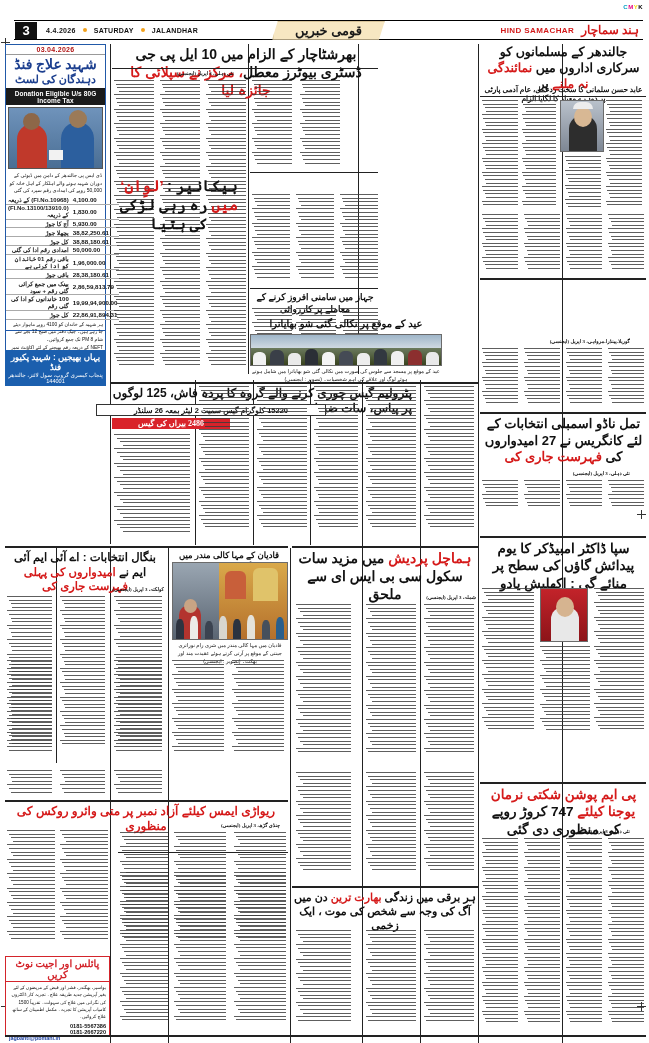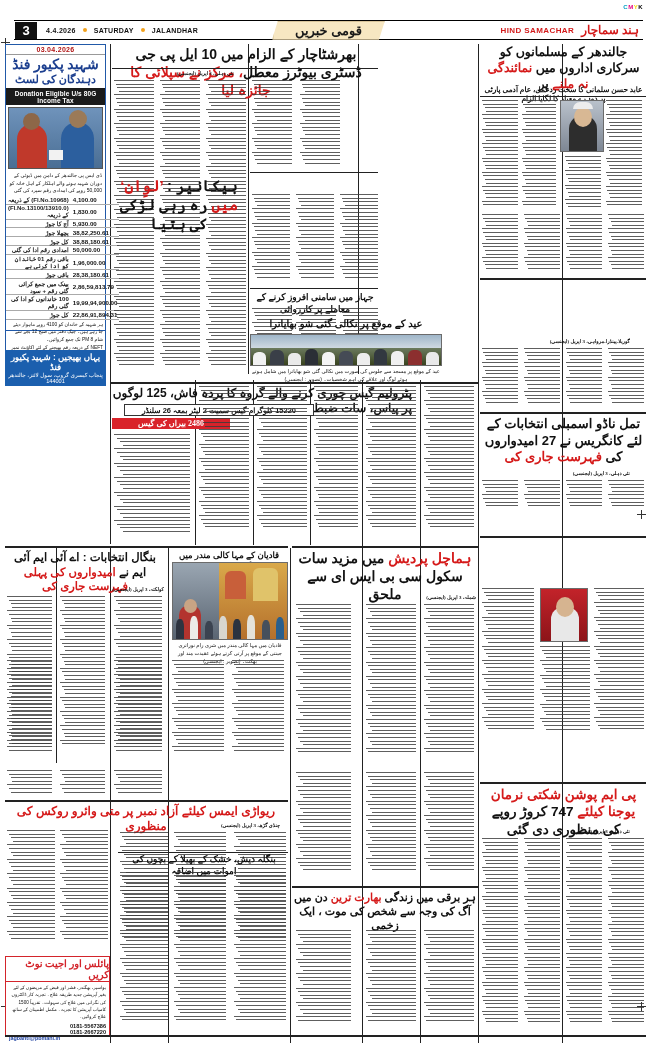--- a/index.html
+++ b/index.html
@@ -176,21 +176,21 @@
     position: absolute; border: .8px solid #333; background: #fff;
     font-size: 8px; font-weight: bold; text-align: center; color: #111;
     padding: .5px 2px;
   }
 
   
   .clinicad {
     position: absolute; border: 1.2px solid #d3242b; background: #fff;
   }
   .clinic-title {
-    direction: rtl; color: #d3242b;
+    direction: rtl; text-align: center; color: #d3242b;
     font-weight: bold; font-size: 10px; border-bottom: .8px solid #d3242b;
     padding: 1px 0; font-family: "Liberation Serif", serif;
   }
   .clinic-body { direction: rtl; padding: 2px 3px; }
   .clinic-phone { font-size: 5.6px; font-weight: bold; color: #111; text-align: right; direction: ltr; }
   .clinic-mail { font-size: 5.4px; font-weight: bold; color: #1b3fa0; direction: ltr; }
 
   .photo-caption {
     position: absolute; direction: rtl; font-size: 5.2px;
     color: #111; text-align: center; line-height: 1.5;
@@ -238,21 +238,21 @@
   <div class="col-rule vrule" style="left:290px;top:548px;height:495px;"></div>
   <div class="col-rule vrule" style="left:362px;top:380px;height:663px;"></div>
   <div class="col-rule vrule" style="left:420px;top:380px;height:663px;"></div>
   <div class="col-rule vrule" style="left:195px;top:380px;height:165px;"></div>
   <div class="col-rule vrule" style="left:253px;top:380px;height:165px;"></div>
   <div class="col-rule vrule" style="left:310px;top:380px;height:165px;"></div>
   <div class="col-rule vrule" style="left:56px;top:548px;height:215px;"></div>
 
   <div class="adbox" style="left:5px;top:44px;width:101px;height:332px;">
     <div class="ad-date">03.04.2026</div>
-    <div class="ad-ur-title">شہید پکیور فنڈ</div>
+    <div class="ad-ur-title">شہید علاج فنڈ</div>
     <div class="ad-ur-sub">دہندگان کی لسٹ</div>
     <div class="ad-strip">Donation Eligible U/s 80G Income Tax</div>
 
     <div class="ad-photo">
       <div style="position:absolute;inset:0;background:linear-gradient(#6f93bb,#4a6e94)"></div>
       <div class="figure" style="left:8px;width:30px;height:44px;background:#c0392b"></div>
       <div class="figure" style="left:14px;bottom:38px;width:17px;height:17px;border-radius:50%;background:#8d6748"></div>
       <div class="figure" style="right:8px;width:33px;height:46px;background:#2c5f9e"></div>
       <div class="figure" style="right:15px;bottom:40px;width:18px;height:18px;border-radius:50%;background:#9b7a58"></div>
       <div style="position:absolute;bottom:8px;left:40px;width:14px;height:10px;background:#f2f2f2"></div>
@@ -1116,21 +1116,21 @@
       <div class="ph-person" style="height:80%;background:#8c2f2f"></div>
       <div class="ph-person" style="height:68%;background:#e9e9e9"></div>
     </div>
   </div>
   <div class="photo-caption" style="left:250px;top:368px;width:192px;">عید کے موقع پر مسجد سے جلوس کی صورت میں نکالی گئی شو بھایاترا میں شامل ہوتے ہوئے لوگ اور علاقے کی اہم شخصیات۔ (تصویر : ایجنسی)</div>
 
   <div class="seprule thick" style="left:110px;top:382px;width:368px;"></div>
   <div class="hl mid" style="left:112px;top:386px;width:300px;font-size:12px;text-align:right;">
     <span>پٹرولیم گیس چوری کرنے والے گروہ کا پردہ فاش،</span><span> 125 لوگوں پر پیاس، سات ضبط</span>
   </div>
-  <div class="numbox" style="left:124px;top:404px;width:190px;direction:rtl;font-size:7.5px;">15220 کلوگرام گیس سمیت 2 لیٹر بمعہ 26 سلنڈر</div>
+  <div class="numbox" style="left:96px;top:404px;width:230px;direction:rtl;font-size:7.5px;">15220 کلوگرام گیس سمیت 2 لیٹر بمعہ 26 سلنڈر</div>
   <div class="redstrip" style="left:112px;top:418px;width:118px;font-size:8px;">2480 بیراں کی گیس</div>
   <div class="urdu-lines" style="left:114px;top:434px;width:76px;height:105px;">
     <i></i>
       <i></i>
       <i></i>
       <i></i>
       <i></i>
       <i></i>
       <i></i>
       <i></i>
@@ -1659,20 +1659,23 @@
       <i></i>
       <i></i>
       <i></i>
       <i></i>
       <i></i>
       <i></i>
       <i></i>
   </div>
 
   <div class="seprule thick" style="left:480px;top:536px;width:166px;"></div>
+  <div class="hl mid" style="left:482px;top:540px;width:163px;font-size:13.5px;">
+    <span>سپا ڈاکٹر امبیڈکر کا یوم پیدائش </span><span>گاؤں کی سطح پر منائے گی : اکھلیش یادو</span>
+  </div>
   <div class="photo" style="left:540px;top:588px;width:48px;height:54px;">
     <div style="position:absolute;inset:0;background:linear-gradient(#c3232a,#8c1419)"></div>
     <div class="figure" style="left:10px;width:28px;height:34px;background:#e8e8e8;border-radius:12px 12px 0 0"></div>
     <div class="figure" style="left:15px;bottom:24px;width:18px;height:20px;border-radius:50%;background:#d6b490"></div>
   </div>
   <div class="urdu-lines" style="left:482px;top:588px;width:52px;height:150px;">
     <i></i>
       <i></i>
       <i></i>
       <i></i>
@@ -2306,23 +2309,20 @@
     <i></i>
       <i></i>
       <i></i>
       <i></i>
       <i></i>
       <i></i>
       <i></i>
   </div>
 
   <div class="seprule" style="left:118px;top:852px;width:170px;"></div>
-  <div class="hl sm" style="left:120px;top:854px;width:168px;font-size:9px;">
-    <span>بنگلہ دیش، خشک کے بھیلا کے بچوں کی اموات میں اضافہ</span>
-  </div>
   <div class="urdu-lines" style="left:120px;top:872px;width:48px;height:160px;">
     <i></i>
       <i></i>
       <i></i>
       <i></i>
       <i></i>
       <i></i>
       <i></i>
       <i></i>
       <i></i>

